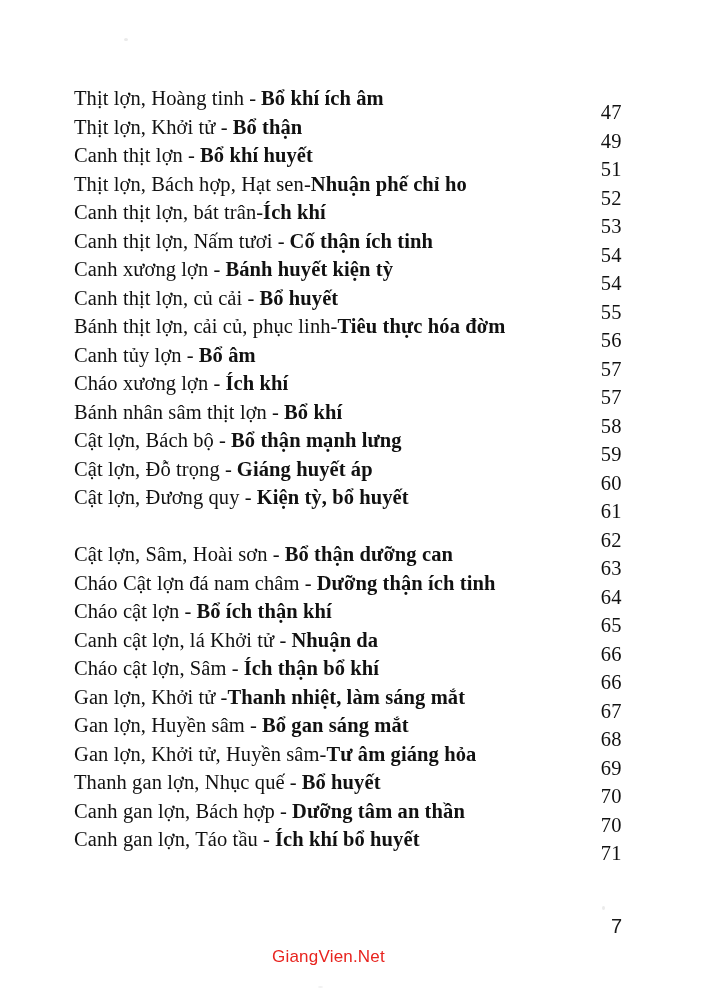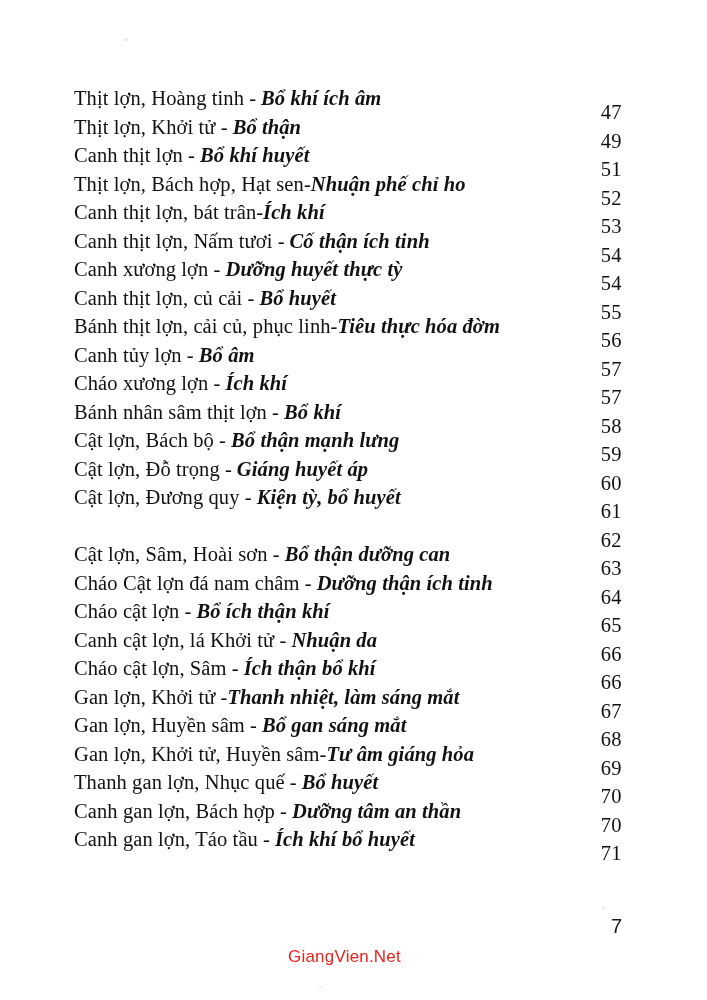--- a/index.html
+++ b/index.html
@@ -51,21 +51,20 @@
   }
 
   .dish { font-style: normal; }
 
   .sep {
     font-style: normal;
     letter-spacing: 0;
   }
 
   .benefit {
-    font-style: italic;
     font-weight: 600;
     letter-spacing: .1px;
   }
 
   .pageno {
     position: absolute;
     right: 0;
     top: 0;
     width: 46px;
     text-align: right;
@@ -81,21 +80,21 @@
     top: 915px;
     width: 622px;
     text-align: right;
     font-size: 20px;
     font-family: "Liberation Sans", "DejaVu Sans", sans-serif;
     color: #1a1a1a;
   }
 
   .watermark {
     position: absolute;
-    left: 16px;
+    left: 0;
     top: 947px;
     width: 657px;
     text-align: center;
     font-family: "Liberation Sans", "DejaVu Sans", sans-serif;
     font-size: 17px;
     letter-spacing: .2px;
   }
 </style>
 </head>
 <body style="background: rgb(255, 255, 255); color: rgb(17, 17, 17);">
@@ -123,21 +122,21 @@
     </div>
     <div class="toc-row">
       <span class="entry"><span class="dish">Canh thịt lợn, bát trân</span><span class="sep">-</span><span class="benefit">Ích khí</span></span>
       <span class="pageno">53</span>
     </div>
     <div class="toc-row">
       <span class="entry"><span class="dish">Canh thịt lợn, Nấm tươi</span><span class="sep"> - </span><span class="benefit">Cố thận ích tinh</span></span>
       <span class="pageno">54</span>
     </div>
     <div class="toc-row">
-      <span class="entry"><span class="dish">Canh xương lợn</span><span class="sep"> - </span><span class="benefit">Dưỡng huyết thực tỳ</span></span>
+      <span class="entry"><span class="dish">Canh xương lợn</span><span class="sep"> - </span><span class="benefit">Bánh huyết kiện tỳ</span></span>
       <span class="pageno">54</span>
     </div>
     <div class="toc-row">
       <span class="entry"><span class="dish">Canh thịt lợn, củ cải</span><span class="sep"> - </span><span class="benefit">Bổ huyết</span></span>
       <span class="pageno">55</span>
     </div>
     <div class="toc-row">
       <span class="entry"><span class="dish">Bánh thịt lợn, cải củ, phục linh</span><span class="sep">-</span><span class="benefit">Tiêu thực hóa đờm</span></span>
       <span class="pageno">56</span>
     </div>

